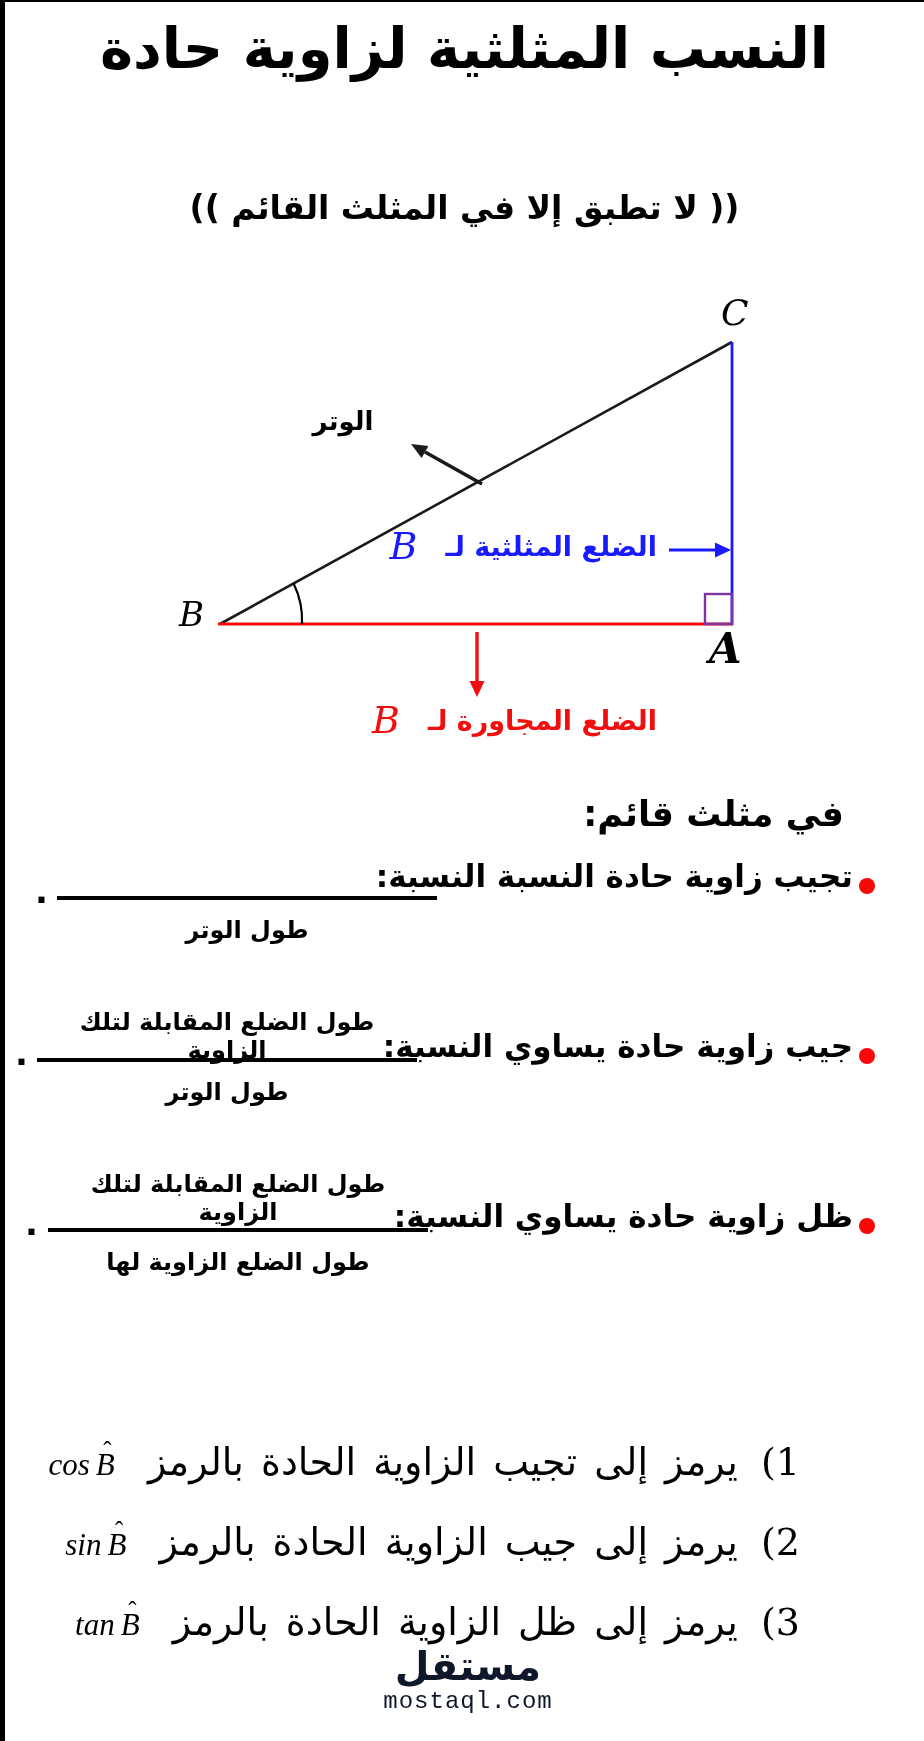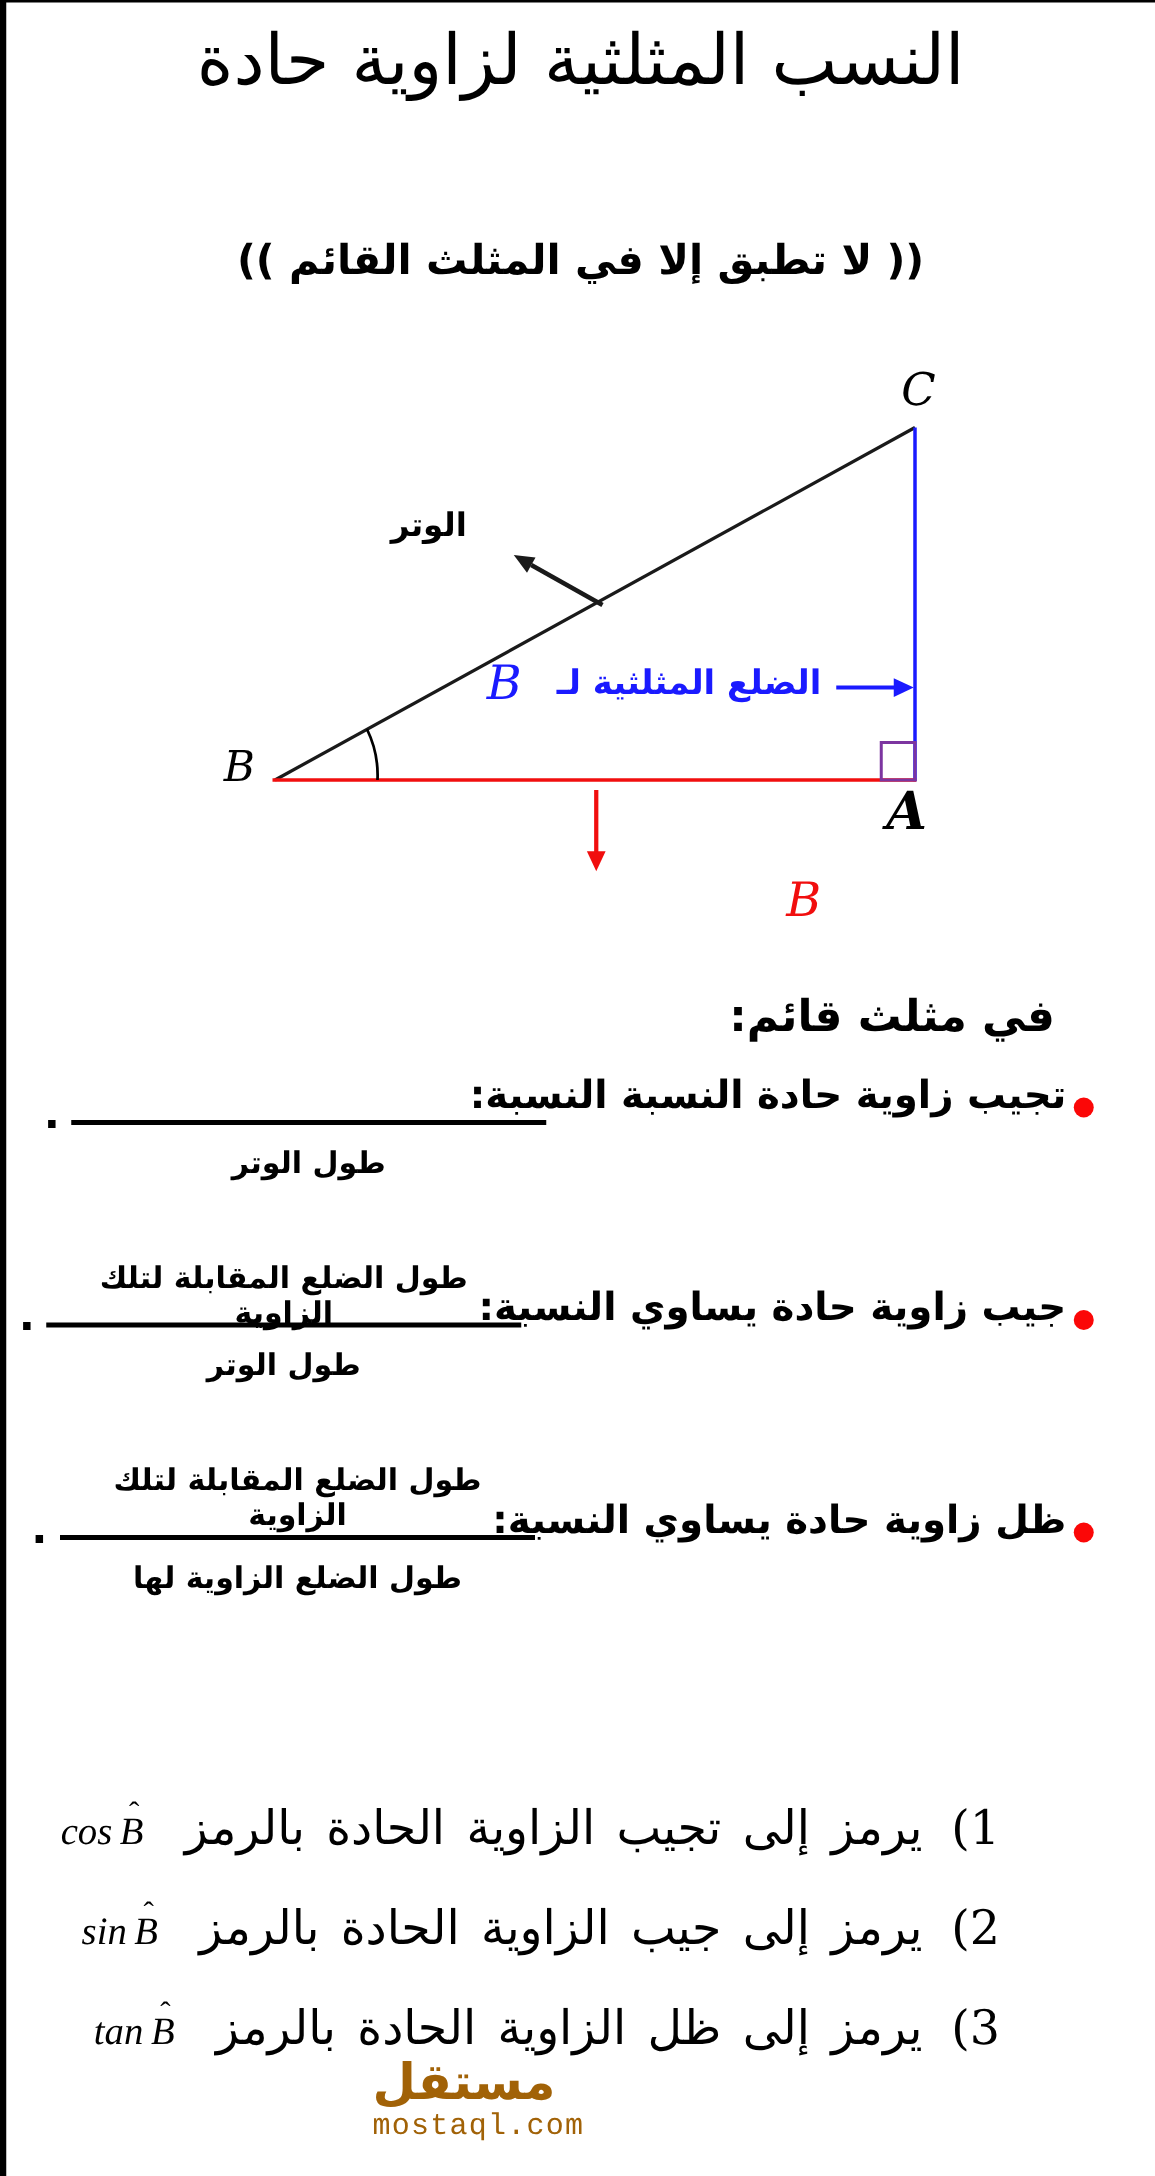--- a/index.html
+++ b/index.html
@@ -4,21 +4,21 @@
 <style>
   html,body{margin:0;padding:0;background:#fff;}
   .page{
     position:relative;width:924px;height:1741px;background:#ffffff;
     border-left:5px solid #000;border-top:2px solid #000;box-sizing:border-box;
     overflow:hidden;font-family:"DejaVu Sans",sans-serif;color:#000;
   }
   .abs{position:absolute;}
   .page-title{
     top:14px;left:0;width:100%;text-align:center;
-    font-size:56px;font-weight:400;letter-spacing:-2px;
+    font-size:56px;font-weight:700;letter-spacing:-2px;
     font-family:"DejaVu Sans",sans-serif;direction:rtl;
   }
   .page-subtitle{
     top:186px;left:0;width:100%;text-align:center;
     font-size:33px;font-weight:700;direction:rtl;
   }
   .dg-svg{top:280px;left:0;}
   .vertex{font-family:"DejaVu Serif",serif;font-style:italic;}
   .v-c{top:290px;left:716px;font-size:36px;}
   .v-b{top:592px;left:174px;font-size:34px;}
@@ -35,21 +35,21 @@
   .bullet-dot{width:16px;height:16px;border-radius:50%;background:#fb0707;left:854px;}
   .frac-part{width:380px;text-align:center;font-size:24px;font-weight:700;direction:rtl;}
   .frac-bar{height:3.5px;background:#000;width:380px;}
   .terminator{font-size:34px;font-weight:700;line-height:1;}
   .note-line{right:124px;direction:rtl;font-size:38px;white-space:nowrap;word-spacing:5px;}
   .note-num{margin-left:6px;font-family:"DejaVu Serif",serif;}
   .note-math{direction:ltr;display:inline-block;font-family:Liberation Serif, serif;
     font-style:italic;font-size:31px;margin-right:16px;}
   .mvar{position:relative;display:inline-block;margin-left:6px;}
   .mvar .hat{position:absolute;top:-0.42em;left:0.30em;font-size:0.8em;font-style:normal;}
-  .watermark{left:293px;top:1642px;width:340px;text-align:left;color:#a16207;}
+  .watermark{left:293px;top:1642px;width:340px;text-align:center;color:#0f172a;}
   .wm-logo{font-size:40px;font-weight:700;direction:rtl;line-height:1.1;}
   .wm-site{font-size:24px;letter-spacing:1px;font-family:Liberation Mono, monospace;}
 </style>
 </head>
 <body>
 
 <div class="page">
 
   <div class="abs page-title">النسب المثلثية لزاوية حادة</div>
 
@@ -82,20 +82,21 @@
   <div class="abs vertex v-a">A</div>
 
   <div class="abs hyp-label">الوتر</div>
 
   <div class="abs side-label opp-label">
     <span class="ar">الضلع المثلثية لـ</span>
     <span class="bvar">B</span>
   </div>
 
   <div class="abs side-label adj-label">
+    <span class="ar">الضلع المجاورة لـ</span>
     <span class="bvar">B</span>
   </div>
 
   <div class="abs intro-line">في مثلث قائم:</div>
 
   <div class="abs bullet-dot" style="top:876px;"></div>
   <div class="abs ratio-label" style="top:856px;">تجيب زاوية حادة النسبة النسبة:</div>
   <div class="abs frac-bar" style="top:894px;left:52px;"></div>
   <div class="abs frac-part" style="top:914px;left:52px;">طول الوتر</div>
   <div class="abs terminator" style="top:872px;left:30px;">.</div>

